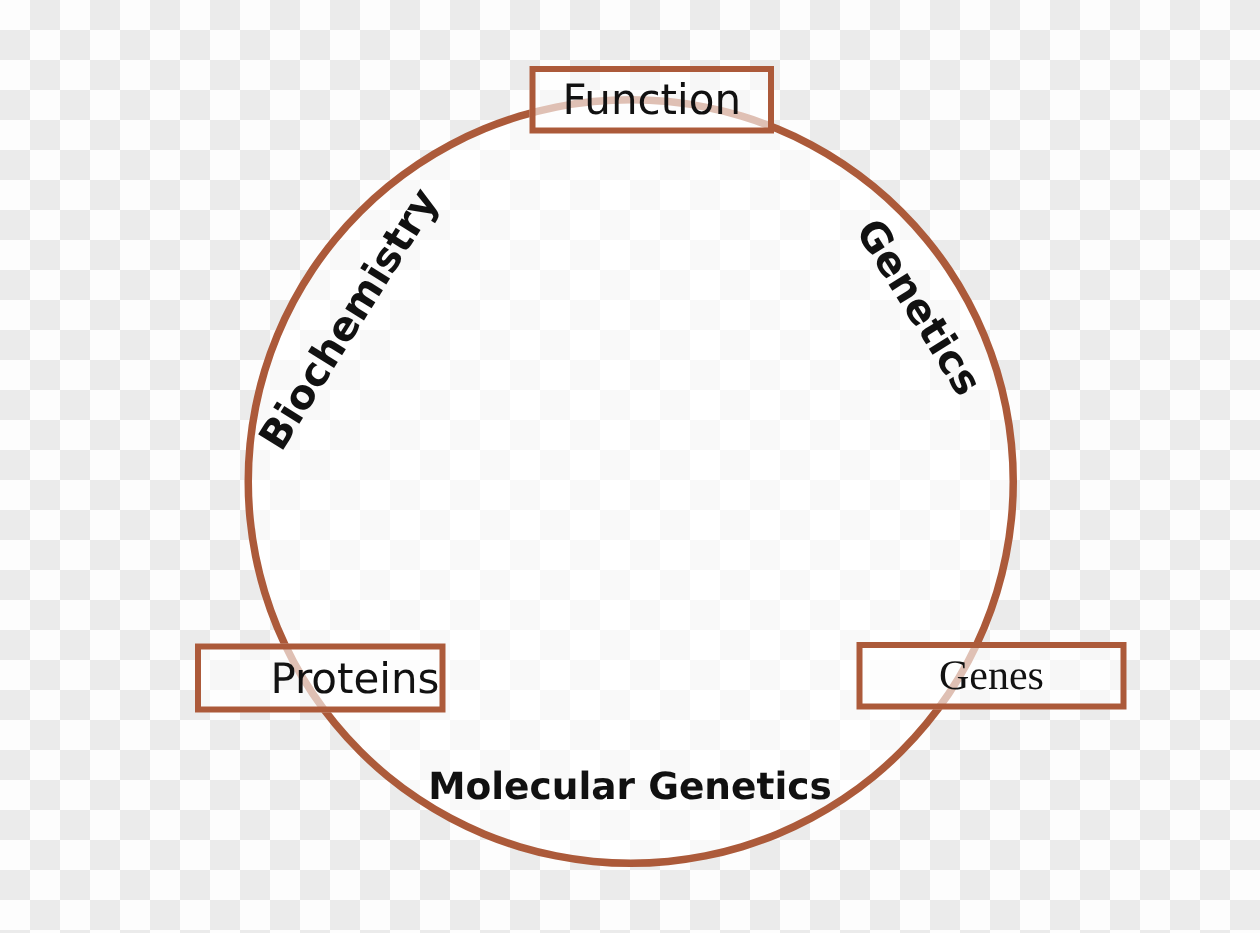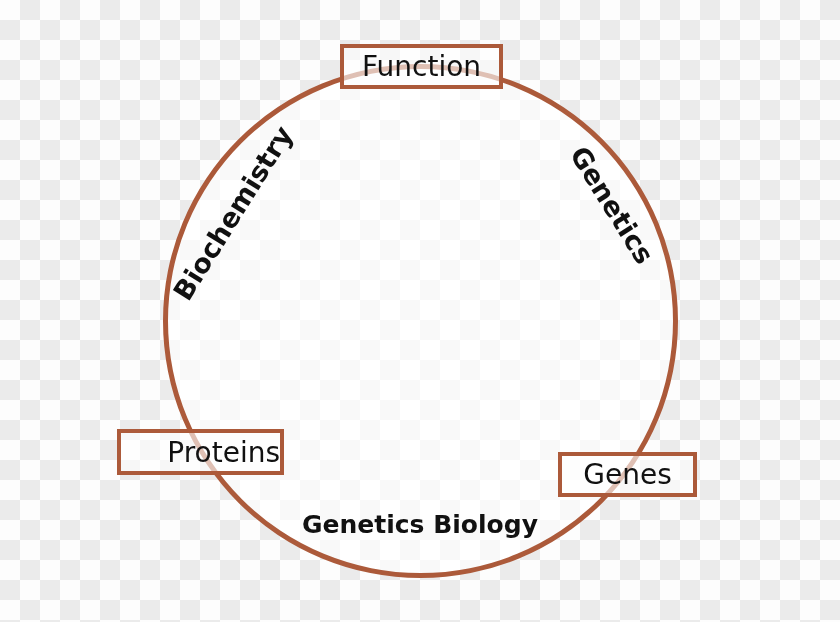--- a/index.html
+++ b/index.html
@@ -34,24 +34,25 @@
     position: absolute;
     display: flex;
     align-items: center;
     justify-content: center;
     border: 4px solid var(--outline);
     background: rgba(255, 255, 255, 0.62);
     font-size: 28px;
     font-weight: 400;
     color: var(--text);
     white-space: nowrap;
+    margin-left: 13px;
   }
   .node-function { left: 340px; top: 44px;  width: 163px; height: 45px; }
   .node-proteins { left: 117px; top: 429px; width: 167px; height: 46px; justify-content: flex-end; }
-  .node-genes    { left: 558px; top: 452px; width: 139px; height: 45px; }
+  .node-genes    { left: 558px; top: 428px; width: 180px; height: 45px; font-family: Liberation Serif, serif; }
   .arc-label {
     position: absolute;
     font-weight: 700;
     font-size: 27px;
     color: var(--text);
     white-space: nowrap;
     transform-origin: center center;
   }
   .arc-label-biochemistry {
     left: 233px; top: 213px;
@@ -87,15 +88,15 @@
   </div>
 
   <div class="node-box node-proteins">
     <span>Proteins</span>
   </div>
 
   <div class="node-box node-genes">
     <span>Genes</span>
   </div>
 
-  <div class="center-title">Genetics Biology</div>
+  <div class="center-title">Molecular Genetics</div>
 
 </div>
 
 </body></html>

